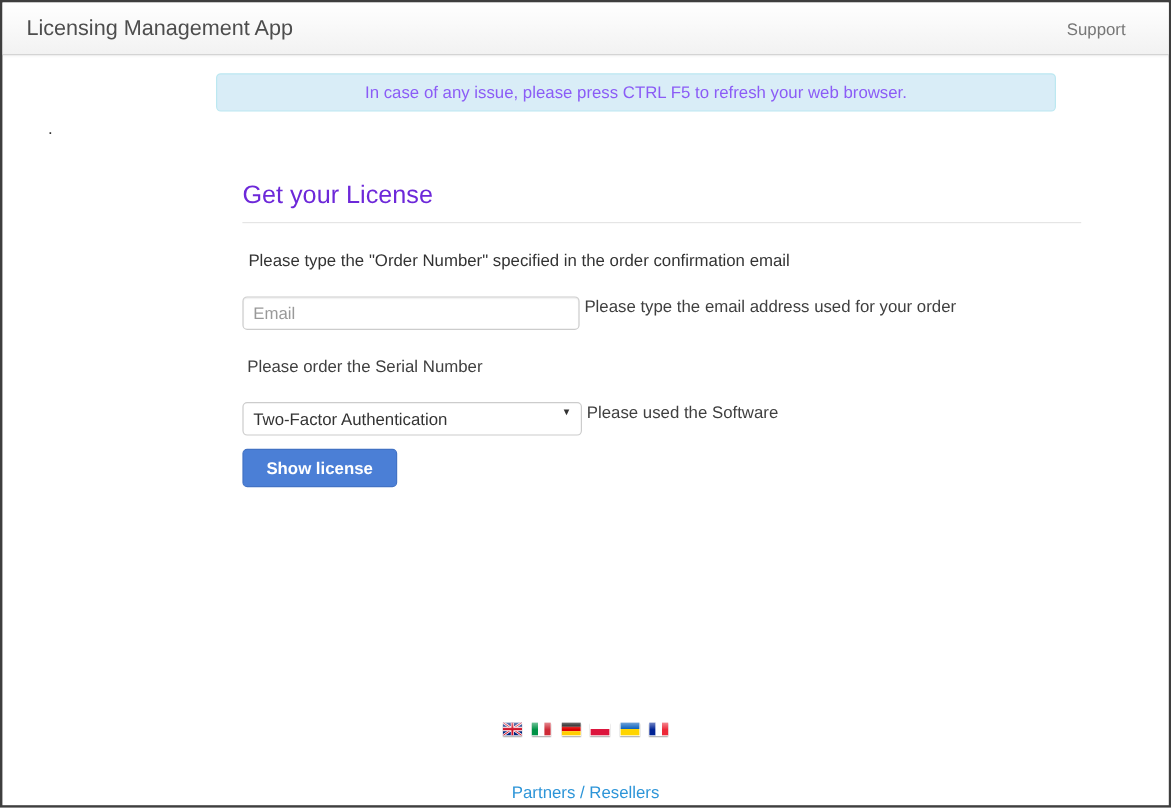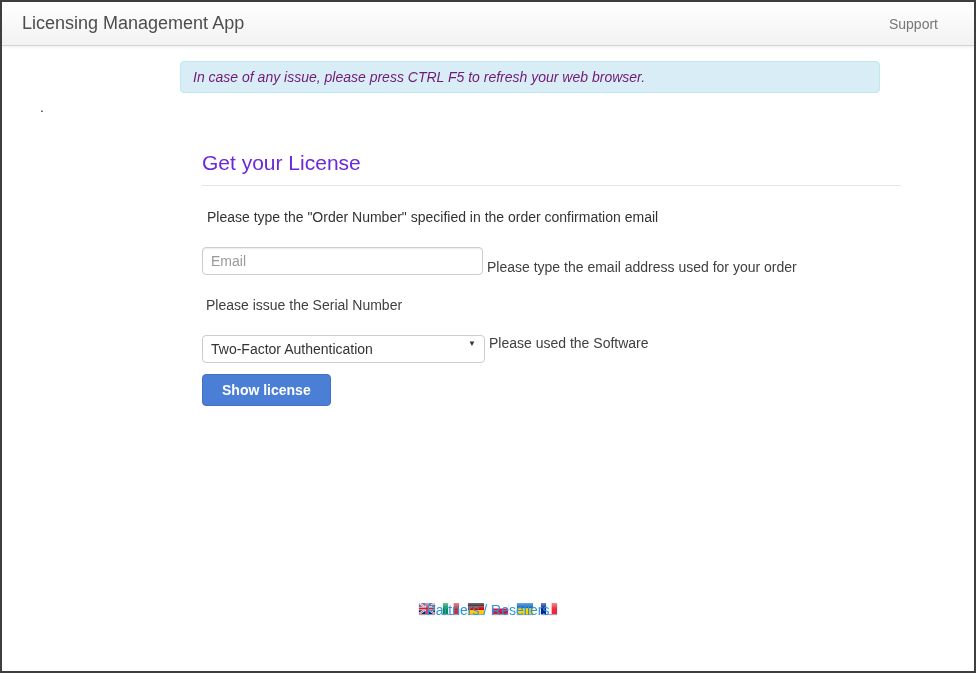--- a/index.html
+++ b/index.html
@@ -23,38 +23,38 @@
   }
   .brand { font-size:18px; color:#4d4d4d; }
   .support { font-size:14px; color:#777; text-decoration:none; margin-right:16px; }
   
   .alert {
     margin:15px 0 0 178px;
     width:700px;
     background:#d9edf7;
     border:1px solid #bce8f1;
     border-radius:4px;
-    color:#701a75;
+    color:#8b5cf6;
     font-size:14px;
+    text-align:center;
     padding:7px 12px;
-    font-style:italic;
   }
   .stray-dot { position:absolute; left:38px; top:97px; color:#333; font-size:14px; }
   
   .main { margin-left:200px; width:699px; }
   .legend {
     margin-top:58px;
     font-size:21px; font-weight:400; color:#6d28d9;
     padding-bottom:10px;
     border-bottom:1px solid #e5e5e5;
     line-height:24px;
   }
   .form-group { margin-top:22px; }
   .form-group.first { margin-top:23px; }
-  .inline { display:flex; align-items:flex-end; }
+  .inline { display:flex; align-items:flex-start; }
   .text-input {
     width:281px; height:28px;
     border:1px solid #ccc; border-radius:4px;
     padding:4px 8px;
     font-size:14px; color:#555;
     font-family:"Liberation Sans", sans-serif;
     box-shadow:inset 0 1px 1px rgba(0,0,0,0.075);
     outline:none;
   }
   .text-input::placeholder { color:#999; opacity:1; }
@@ -93,21 +93,21 @@
     display:inline-block; position:relative;
     width:16px; height:11px; margin:0 2px;
     box-shadow:0 1px 1px rgba(0,0,0,0.35);
     vertical-align:middle; cursor:pointer;
   }
   .flag::after {
     content:""; position:absolute; left:0; top:0; right:0; bottom:0;
     background:linear-gradient(rgba(255,255,255,0.45), rgba(255,255,255,0) 55%);
   }
   .flag svg { display:block; width:16px; height:11px; }
-  .footer-links { position:absolute; left:0; right:0; top:600px; text-align:center; font-size:14px; }
+  .footer-links { position:absolute; left:0; right:0; top:650px; text-align:center; font-size:14px; }
   .footer-links a, .footer-links .sep { color:#2d95d8; text-decoration:none; }
 </style>
 </head>
 <body>
 
 <div class="navbar">
   <span class="brand">Licensing Management App</span>
   <a class="support" href="#">Support</a>
 </div>
 
@@ -121,21 +121,21 @@
   <div class="form-group first">
     <div class="help-below">Please type the "Order Number" specified in the order confirmation email</div>
   </div>
 
   <div class="form-group inline">
     <input type="text" class="text-input" placeholder="Email" style="">
     <span class="help-right">Please type the email address used for your order</span>
   </div>
 
   <div class="form-group inline">
-    <span class="help-right">Please issue the Serial Number</span>
+    <span class="help-right">Please order the Serial Number</span>
   </div>
 
   <div class="form-group inline">
     <span class="select-wrap">
       <select>
         <option>Two-Factor Authentication</option>
       </select>
       <span class="select-caret">▼</span>
     </span>
     <span class="help-right">Please used the Software</span>

